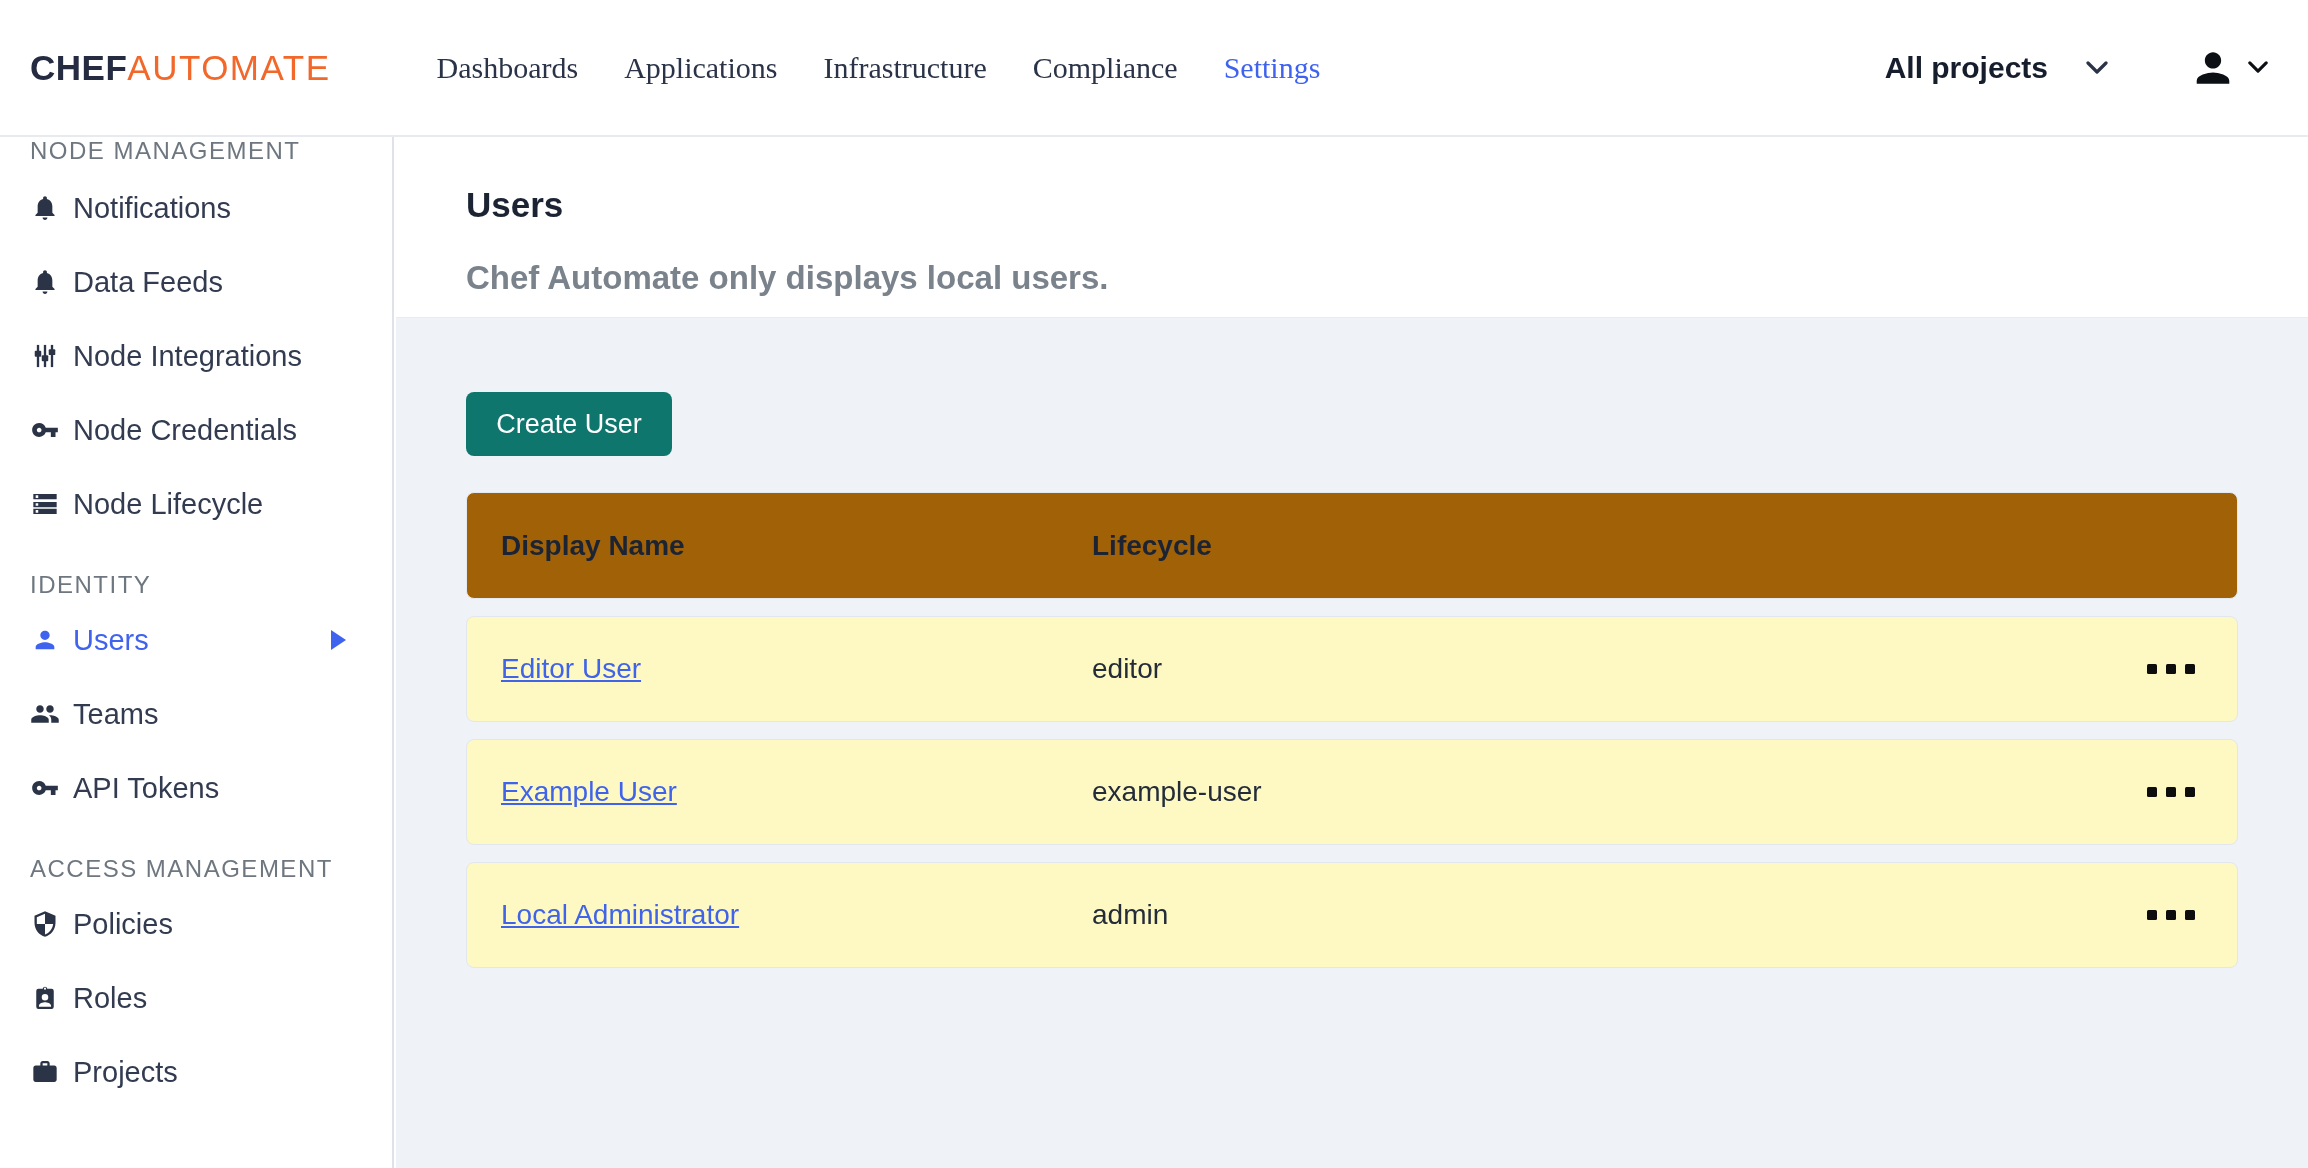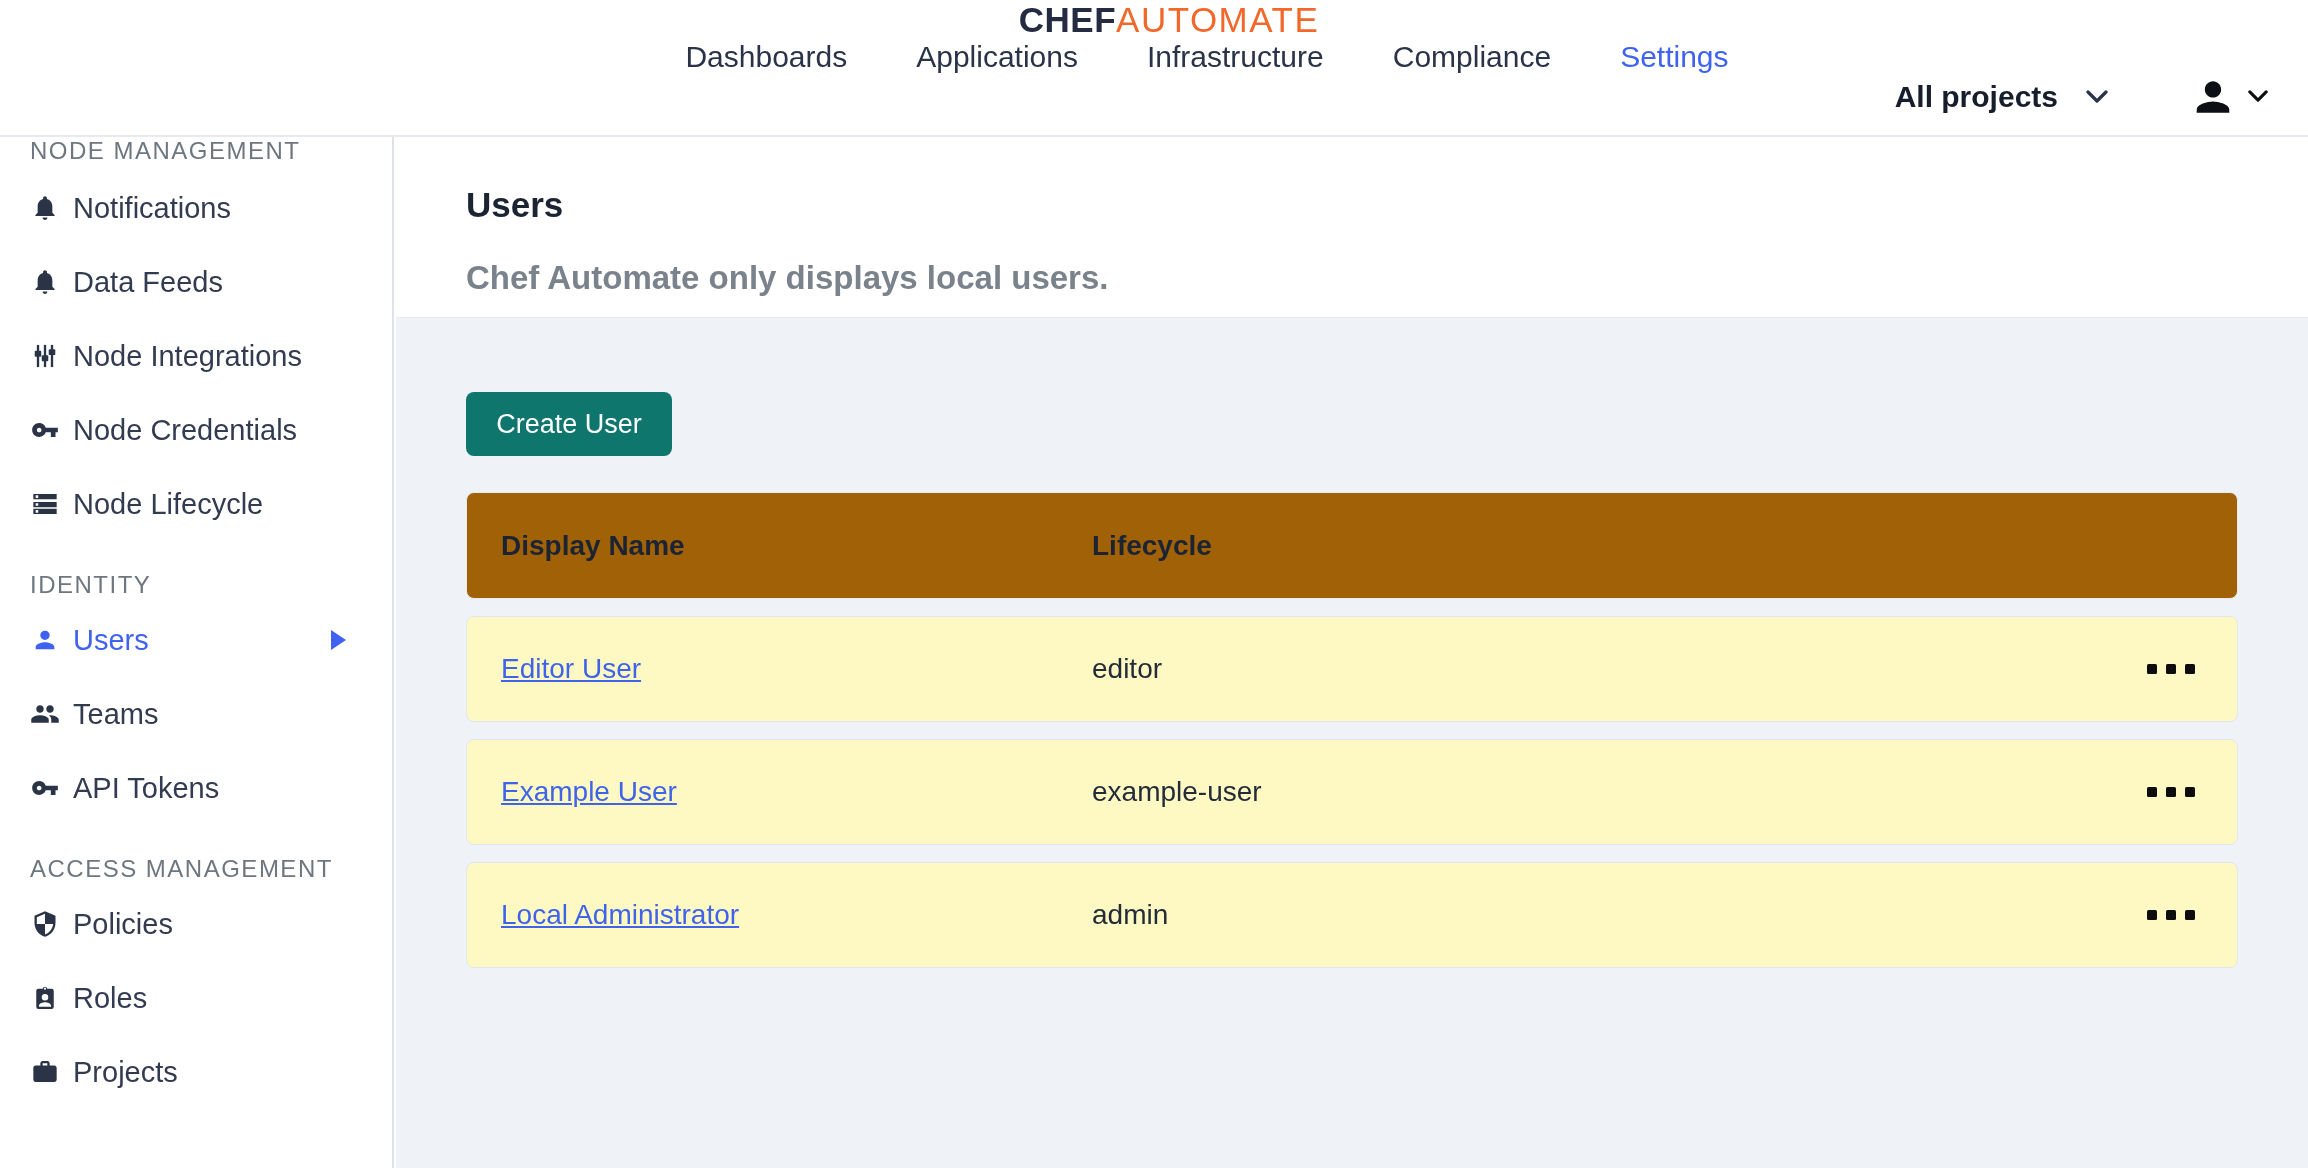--- a/index.html
+++ b/index.html
@@ -2,29 +2,29 @@
 <html><head>
 <meta charset="utf-8">
 <style>
   * { margin:0; padding:0; box-sizing:border-box; }
   html,body { width:2308px; height:1168px; overflow:hidden; background:#fff;
               font-family:"Liberation Sans", sans-serif; }
 
   
   .top-header { position:absolute; top:0; left:0; width:2308px; height:137px;
                 background:#fff; border-bottom:2px solid #e7ebf0;
-                display:flex; align-items:center; z-index:5;flex-direction:column; }
+                display:flex; align-items:center; z-index:5; }
   .logo { margin-left:30px; font-size:35px; letter-spacing:.5px; white-space:nowrap; }
   .logo .chef { font-weight:800; color:#252c41; }
   .logo .automate { font-weight:500; color:#f2682b; letter-spacing:1.5px; }
-  .main-nav { display:flex; gap:69px; margin-left:106px; }
+  .main-nav { display:flex; gap:46px; margin-left:106px;font-family:Liberation Serif, serif; }
   .main-nav a { font-size:30px; color:#2a3347; text-decoration:none; cursor:pointer; }
   .main-nav a.active { color:#3f63ef; }
   .header-right { margin-left:auto; display:flex; align-items:center; padding-right:38px; }
-  .projects-dropdown { display:flex; align-items:center; gap:28px; cursor:pointer; }
+  .projects-dropdown { display:flex; align-items:center; gap:38px; cursor:pointer; }
   .projects-dropdown .lbl { font-size:30px; font-weight:700; color:#161d2c; }
   .chev { width:22px; height:14px; display:inline-block; }
   .user-menu { display:flex; align-items:center; gap:12px; margin-left:82px; cursor:pointer; }
 
   
   .sidebar { position:absolute; top:137px; left:0; width:394px; bottom:0;
              background:#fff; border-right:2px solid #dfe3e9; }
   .section-title { margin:0 0 6px 30px; font-size:24px; letter-spacing:1.5px;
                    color:#6e7780; height:28px; line-height:28px; font-weight:400; }
   .section-title.later { margin-top:30px; margin-bottom:4px; }

